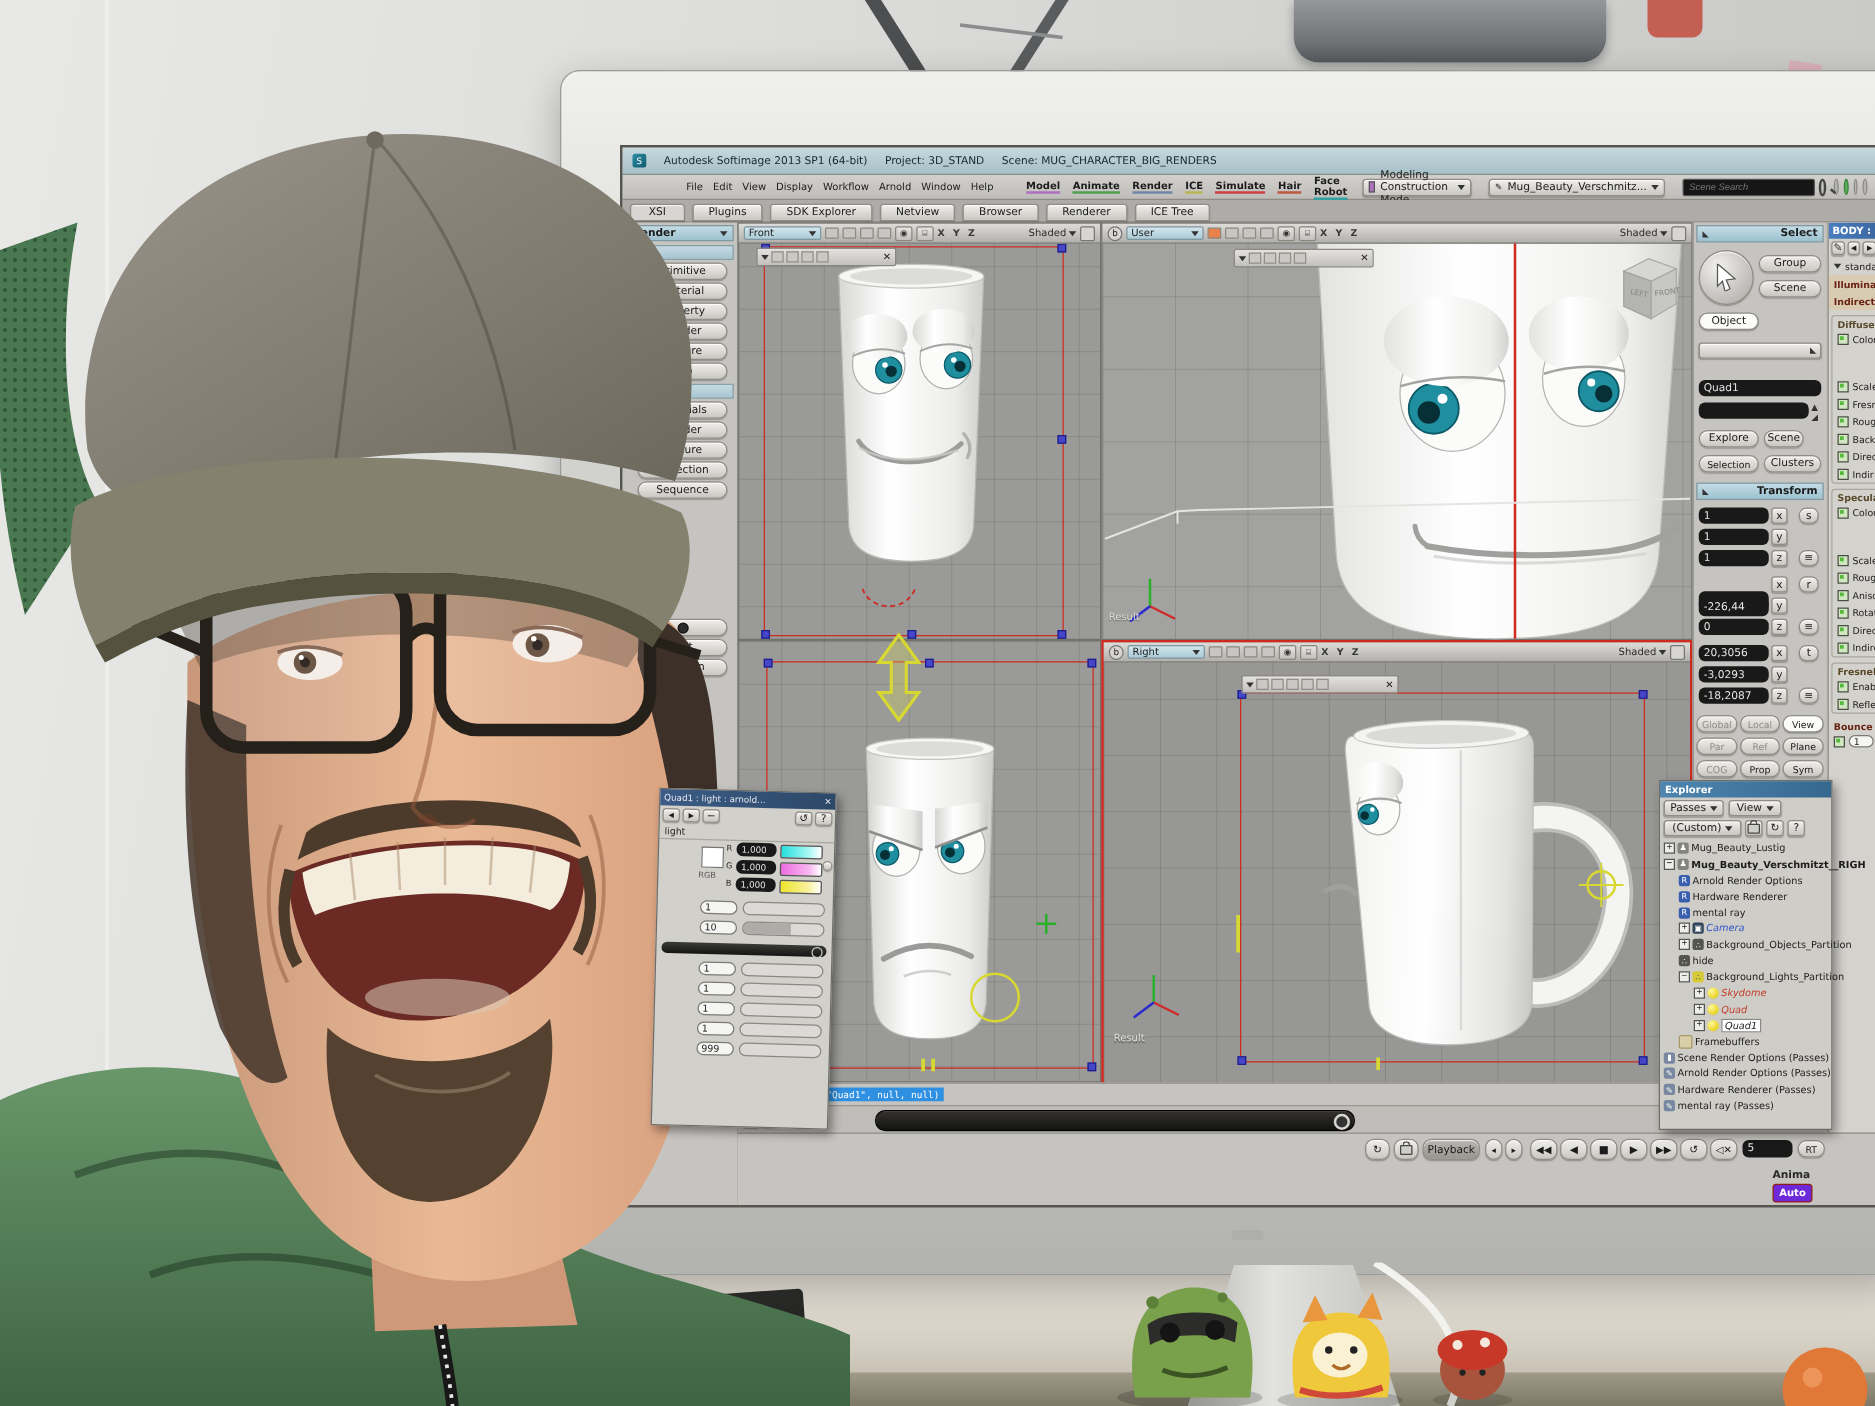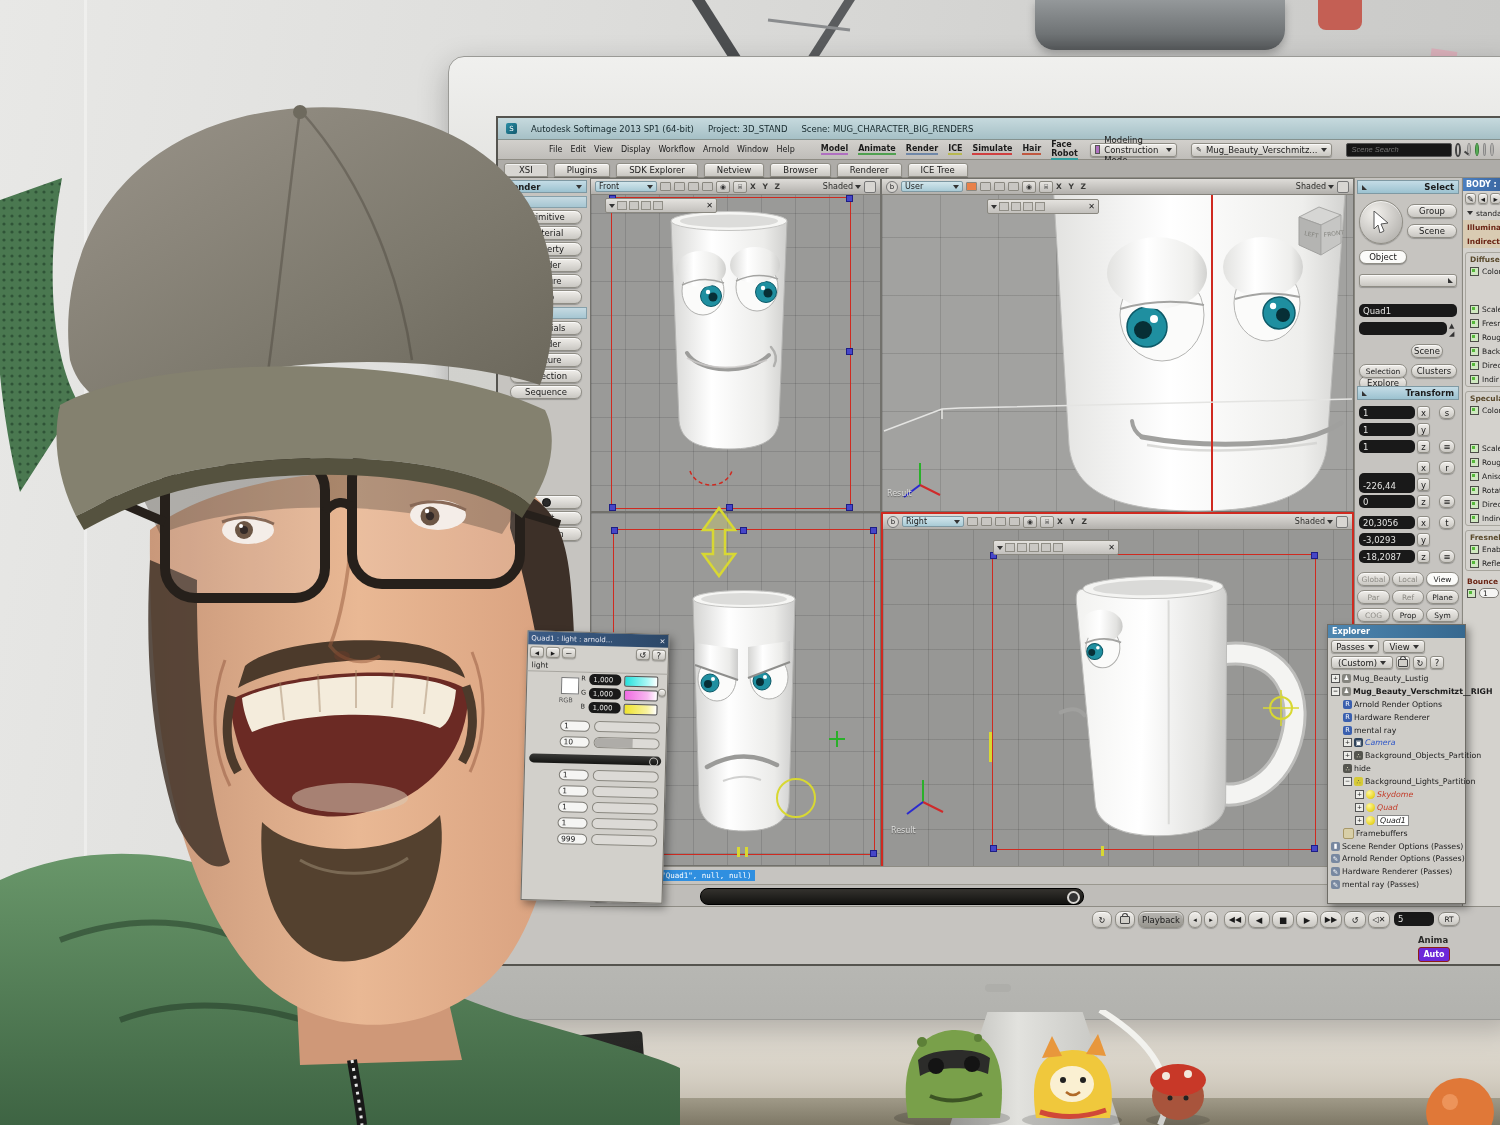--- a/index.html
+++ b/index.html
@@ -496,21 +496,21 @@
       </div>
       <div class="abs btn" style="left:52px;top:26px;width:50px;height:14px;">Group</div>
       <div class="abs btn" style="left:52px;top:46px;width:50px;height:14px;">Scene</div>
       <div class="abs btn white" style="left:4px;top:72px;width:48px;height:14px;">Object</div>
       <div class="abs btn sq" style="left:4px;top:96px;width:98px;height:13px;justify-content:flex-end;padding-right:3px;">
         <span class="fold"></span>
       </div>
       <div class="abs bf" style="left:4px;top:126px;width:98px;height:13px;">Quad1</div>
       <div class="abs bf" style="left:4px;top:144px;width:88px;height:13px;"></div>
       <span class="abs" style="left:94px;top:144px;font-size:7px;color:#333;">▲<br>◢</span>
-      <div class="abs btn" style="left:4px;top:166px;width:48px;height:14px;margin-top:32px;">Explore</div>
+      <div class="abs btn" style="left:4px;top:166px;width:48px;height:14px;">Explore</div>
       <div class="abs btn" style="left:56px;top:166px;width:32px;height:14px;">Scene</div>
       <div class="abs btn" style="left:4px;top:186px;width:48px;height:14px;font-size:7.5px;">Selection</div>
       <div class="abs btn" style="left:56px;top:186px;width:46px;height:14px;">Clusters</div>
 
       <div class="bluehdr" style="position:absolute;left:2px;top:208px;width:102px;height:14px;justify-content:space-between;">
         <span class="fold"></span>
         <span>Transform</span>
       </div>
 
       <div class="abs bf" style="left:4px;top:228px;width:56px;height:13px;">1</div>

